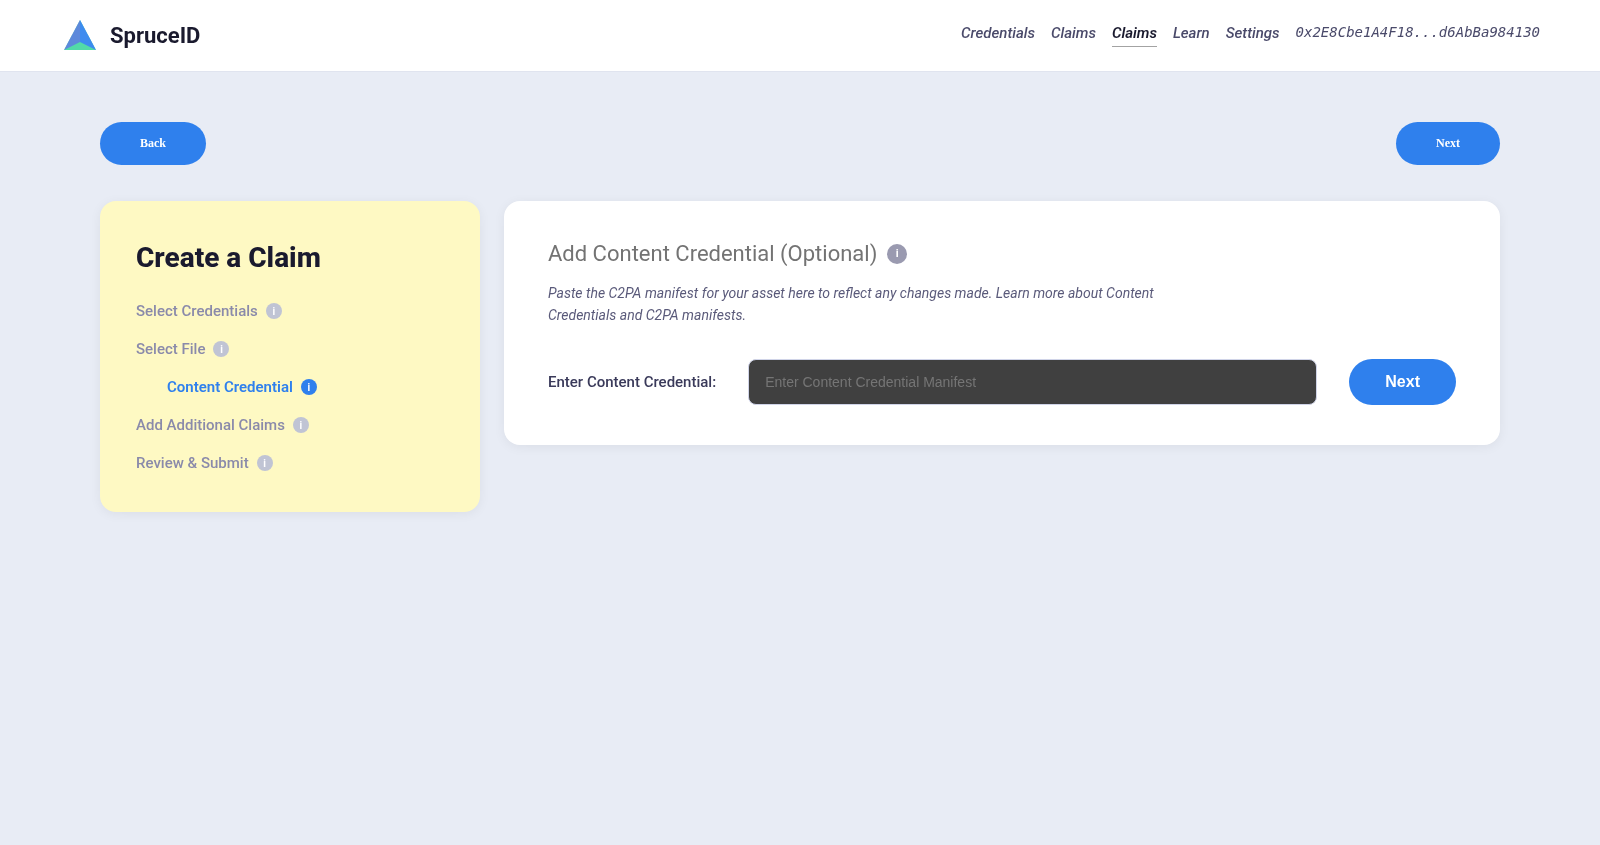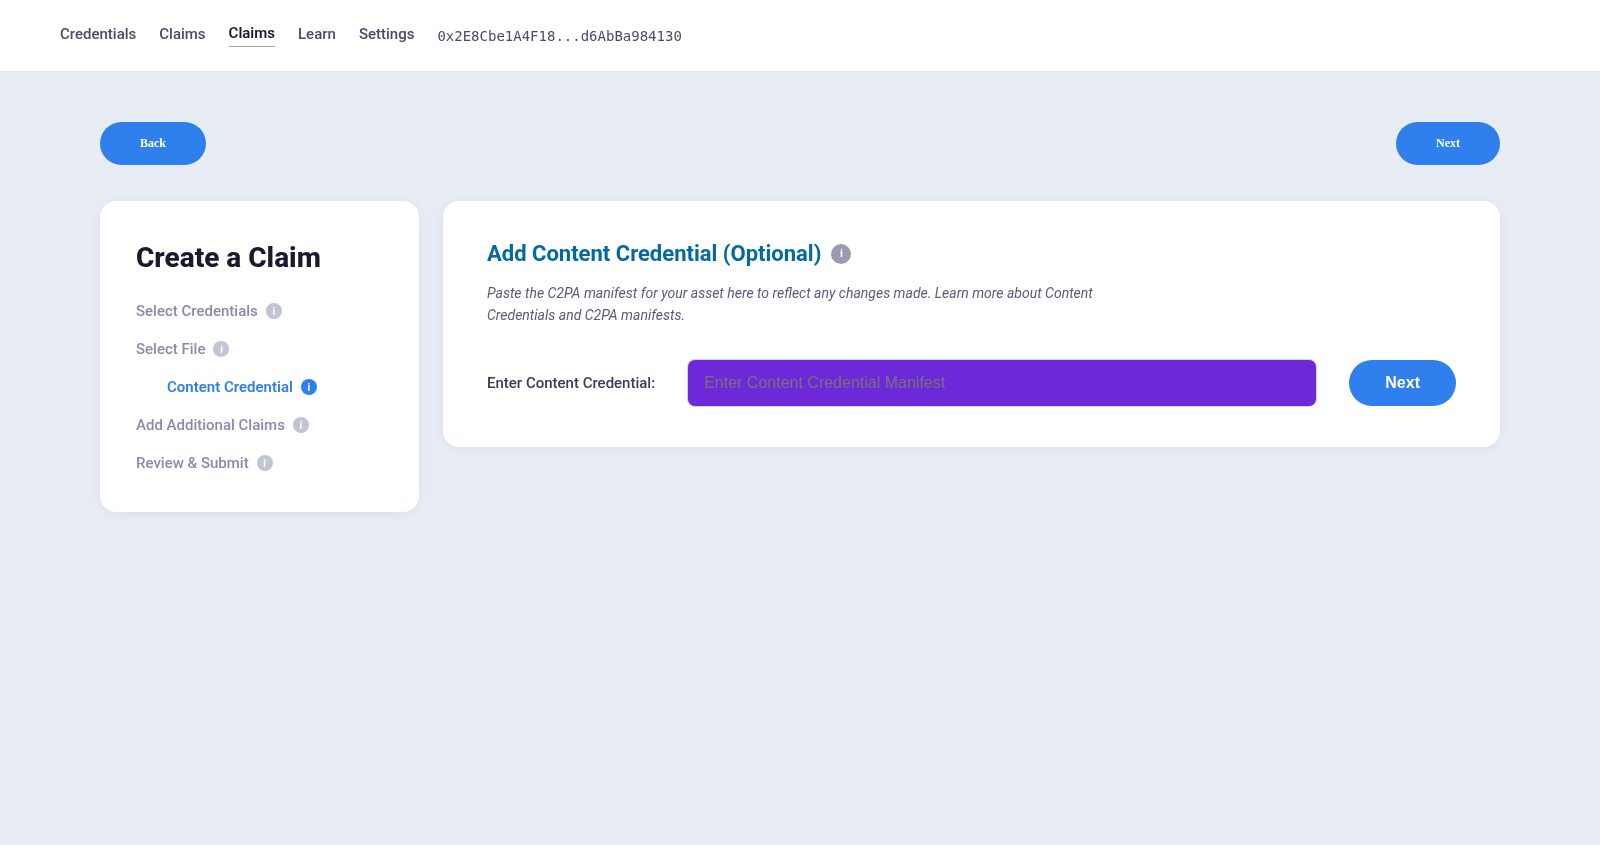--- a/index.html
+++ b/index.html
@@ -38,22 +38,22 @@
     }
 
     .logo-text {
       font-size: 22px;
       font-weight: 700;
       color: #1a1a2e;
     }
 
     .nav {
       display: flex;
-      align-items: center;
-      gap: 23px;
+      gap: 16px;
+      font-style: italic;
     }
 
     .nav-item {
       font-size: 15px;
       font-weight: 500;
       color: #4a4a6a;
       cursor: pointer;
       text-decoration: none;
       padding-bottom: 4px;
     }
@@ -98,24 +98,24 @@
 
     
     .cards-row {
       display: flex;
       gap: 24px;
       align-items: flex-start;
     }
 
     
     .left-card {
-      background: #ffffff;
+      background: #fef9c3;
       border-radius: 16px;
       padding: 40px 36px;
-      width: 319px;
+      width: 380px;
       min-height: 280px;
       box-shadow: 0 2px 12px rgba(0,0,0,0.06);
     }
 
     .left-card h2 {
       font-size: 28px;
       font-weight: 800;
       color: #1a1a2e;
       margin-bottom: 28px;
     }
@@ -172,22 +172,22 @@
 
     .right-card-title {
       display: flex;
       align-items: center;
       gap: 10px;
       margin-bottom: 16px;
     }
 
     .right-card-title h2 {
       font-size: 22px;
-      font-weight: 700;
-      color: #0369a1;
+      font-weight: 400;
+      color: #737373;
     }
 
     .right-card-desc {
       font-size: 14px;
       color: #5a5a7a;
       line-height: 1.6;
       margin-bottom: 32px;
       max-width: 620px;
       font-style: italic;
     }
@@ -204,24 +204,24 @@
       font-weight: 500;
       white-space: nowrap;
       min-width: 120px;
     }
 
     .form-input {
       flex: 1;
       border: 1px solid #d0d4e8;
       border-radius: 8px;
       padding: 14px 16px;
-      font-size: 16px;
+      font-size: 14px;
       color: #aaa;
       outline: none;
-      background: #6d28d9;
+      background: #404040;
     }
 
     .btn-next-inline {
       background-color: #2f80ed;
       color: #ffffff;
       border: none;
       border-radius: 50px;
       padding: 14px 36px;
       font-size: 16px;
       font-weight: 600;
@@ -240,20 +240,28 @@
       background-color: #9a9ab0;
       color: #fff;
       font-size: 11px;
       font-weight: 700;
     }
   </style>
 </head>
 <body>
 
 <header class="header">
+  <div class="logo-area">
+    <svg class="logo-icon" viewBox="0 0 40 40">
+      <polygon points="20,4 36,34 4,34" fill="#34d399" opacity="0.85"></polygon>
+      <polygon points="20,4 36,34 20,26" fill="#3b82f6" opacity="0.9"></polygon>
+      <polygon points="20,26 4,34 20,4" fill="#6366f1" opacity="0.7"></polygon>
+    </svg>
+    <span class="logo-text">SpruceID</span>
+  </div>
 
   <nav class="nav">
     <a class="nav-item">Credentials</a>
     <a class="nav-item">Claims</a>
     <a class="nav-item active">Claims</a>
     <a class="nav-item">Learn</a>
     <a class="nav-item">Settings</a>
     <span class="nav-wallet">0x2E8Cbe1A4F18...d6AbBa984130</span>
   </nav>
 </header>

